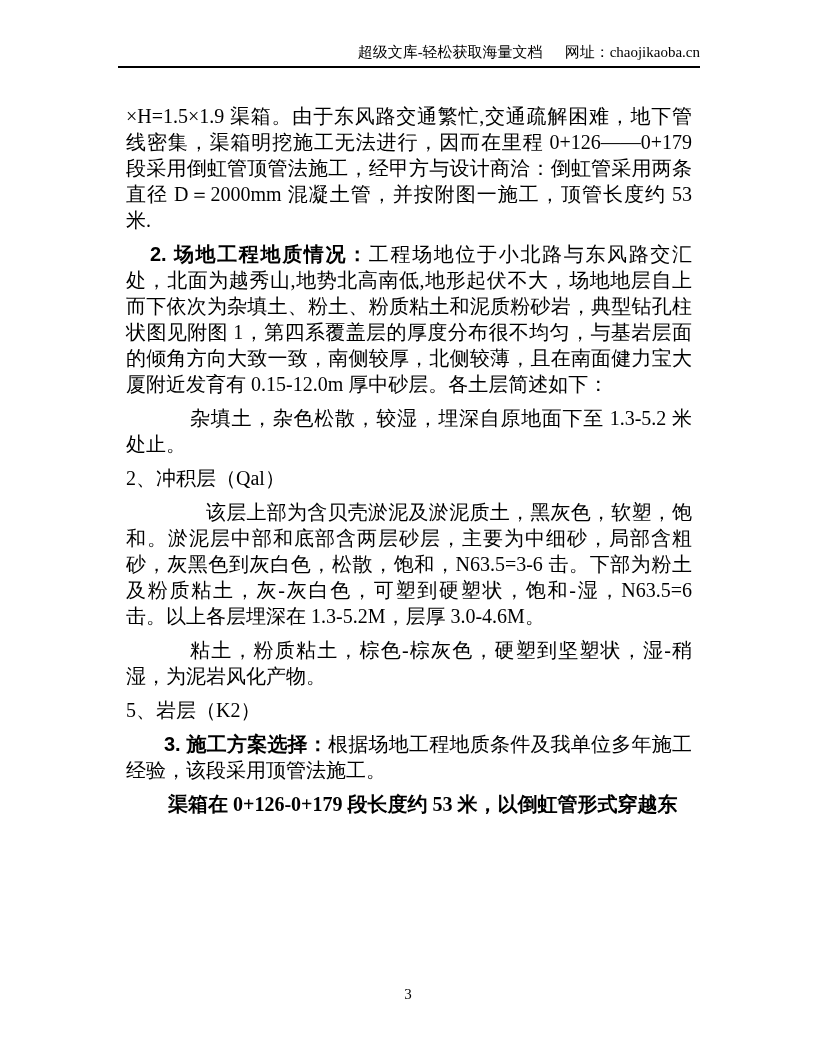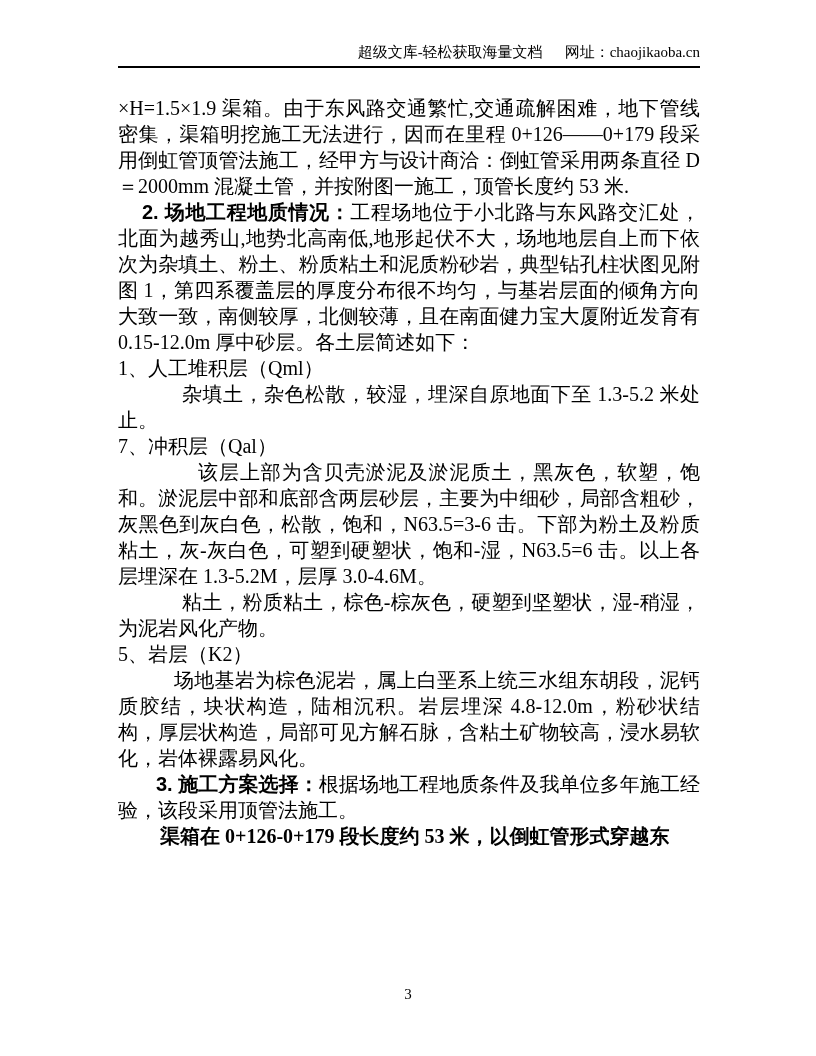--- a/index.html
+++ b/index.html
@@ -38,21 +38,21 @@
   .body-text {
     position: absolute;
     left: 118px;
     top: 95px;
     width: 582px;
     font-size: 20px;
     line-height: 26px;
     text-align: justify;
   }
   .body-text p {
-    margin: 0;
+    margin: 8px;
     padding: 0;
   }
   .lead { font-weight: bold; font-family: "Liberation Sans", "DejaVu Sans", sans-serif; }
   .ind-0  { text-indent: 0; }
   .ind-12 { text-indent: 1.2em; }
   .ind-17 { text-indent: 1.75em; }
   .ind-19 { text-indent: 1.9em; }
   .ind-21 { text-indent: 2.1em; font-weight: bold; }
   .ind-28 { text-indent: 2.8em; }
   .ind-32 { text-indent: 3.2em; }
@@ -72,27 +72,25 @@
 <div class="page">
 
   <div class="header">
     <span>超级文库-轻松获取海量文档</span><span class="url-label">网址：</span><span>chaojikaoba.cn</span>
   </div>
   <div class="header-rule"></div>
 
   <div class="body-text">
     <p class="ind-0"><span>×H=1.5×1.9 渠箱。由于东风路交通繁忙,交通疏解困难，地下管线密集，渠箱明挖施工无法进行，因而在里程 0+126——0+179 段采用倒虹管顶管法施工，经甲方与设计商洽：倒虹管采用两条直径 D＝2000mm 混凝土管，并按附图一施工，顶管长度约 53 米.</span></p>
     <p class="ind-12"><span class="lead">2. 场地工程地质情况：</span><span>工程场地位于小北路与东风路交汇处，北面为越秀山,地势北高南低,地形起伏不大，场地地层自上而下依次为杂填土、粉土、粉质粘土和泥质粉砂岩，典型钻孔柱状图见附图 1，第四系覆盖层的厚度分布很不均匀，与基岩层面的倾角方向大致一致，南侧较厚，北侧较薄，且在南面健力宝大厦附近发育有 0.15-12.0m 厚中砂层。各土层简述如下：</span></p>
-    <p class="ind-0"><span>1、人工堆积层（Qml）</span></p>
     <p class="ind-32"><span>杂填土，杂色松散，较湿，埋深自原地面下至 1.3-5.2 米处止。</span></p>
-    <p class="ind-0"><span>7、冲积层（Qal）</span></p>
+    <p class="ind-0"><span>2、冲积层（Qal）</span></p>
     <p class="ind-40"><span>该层上部为含贝壳淤泥及淤泥质土，黑灰色，软塑，饱和。淤泥层中部和底部含两层砂层，主要为中细砂，局部含粗砂，灰黑色到灰白色，松散，饱和，N63.5=3-6 击。下部为粉土及粉质粘土，灰-灰白色，可塑到硬塑状，饱和-湿，N63.5=6 击。以上各层埋深在 1.3-5.2M，层厚 3.0-4.6M。</span></p>
     <p class="ind-32"><span>粘土，粉质粘土，棕色-棕灰色，硬塑到坚塑状，湿-稍湿，为泥岩风化产物。</span></p>
     <p class="ind-0"><span>5、岩层（K2）</span></p>
-    <p class="ind-28"><span>场地基岩为棕色泥岩，属上白垩系上统三水组东胡段，泥钙质胶结，块状构造，陆相沉积。岩层埋深 4.8-12.0m，粉砂状结构，厚层状构造，局部可见方解石脉，含粘土矿物较高，浸水易软化，岩体裸露易风化。</span></p>
     <p class="ind-19"><span class="lead">3. 施工方案选择：</span><span>根据场地工程地质条件及我单位多年施工经验，该段采用顶管法施工。</span></p>
     <p class="ind-21"><span>渠箱在 0+126-0+179 段长度约 53 米，以倒虹管形式穿越东</span></p>
   </div>
 
   <div class="footer">
     <span>3</span>
   </div>
 
 </div>
 

